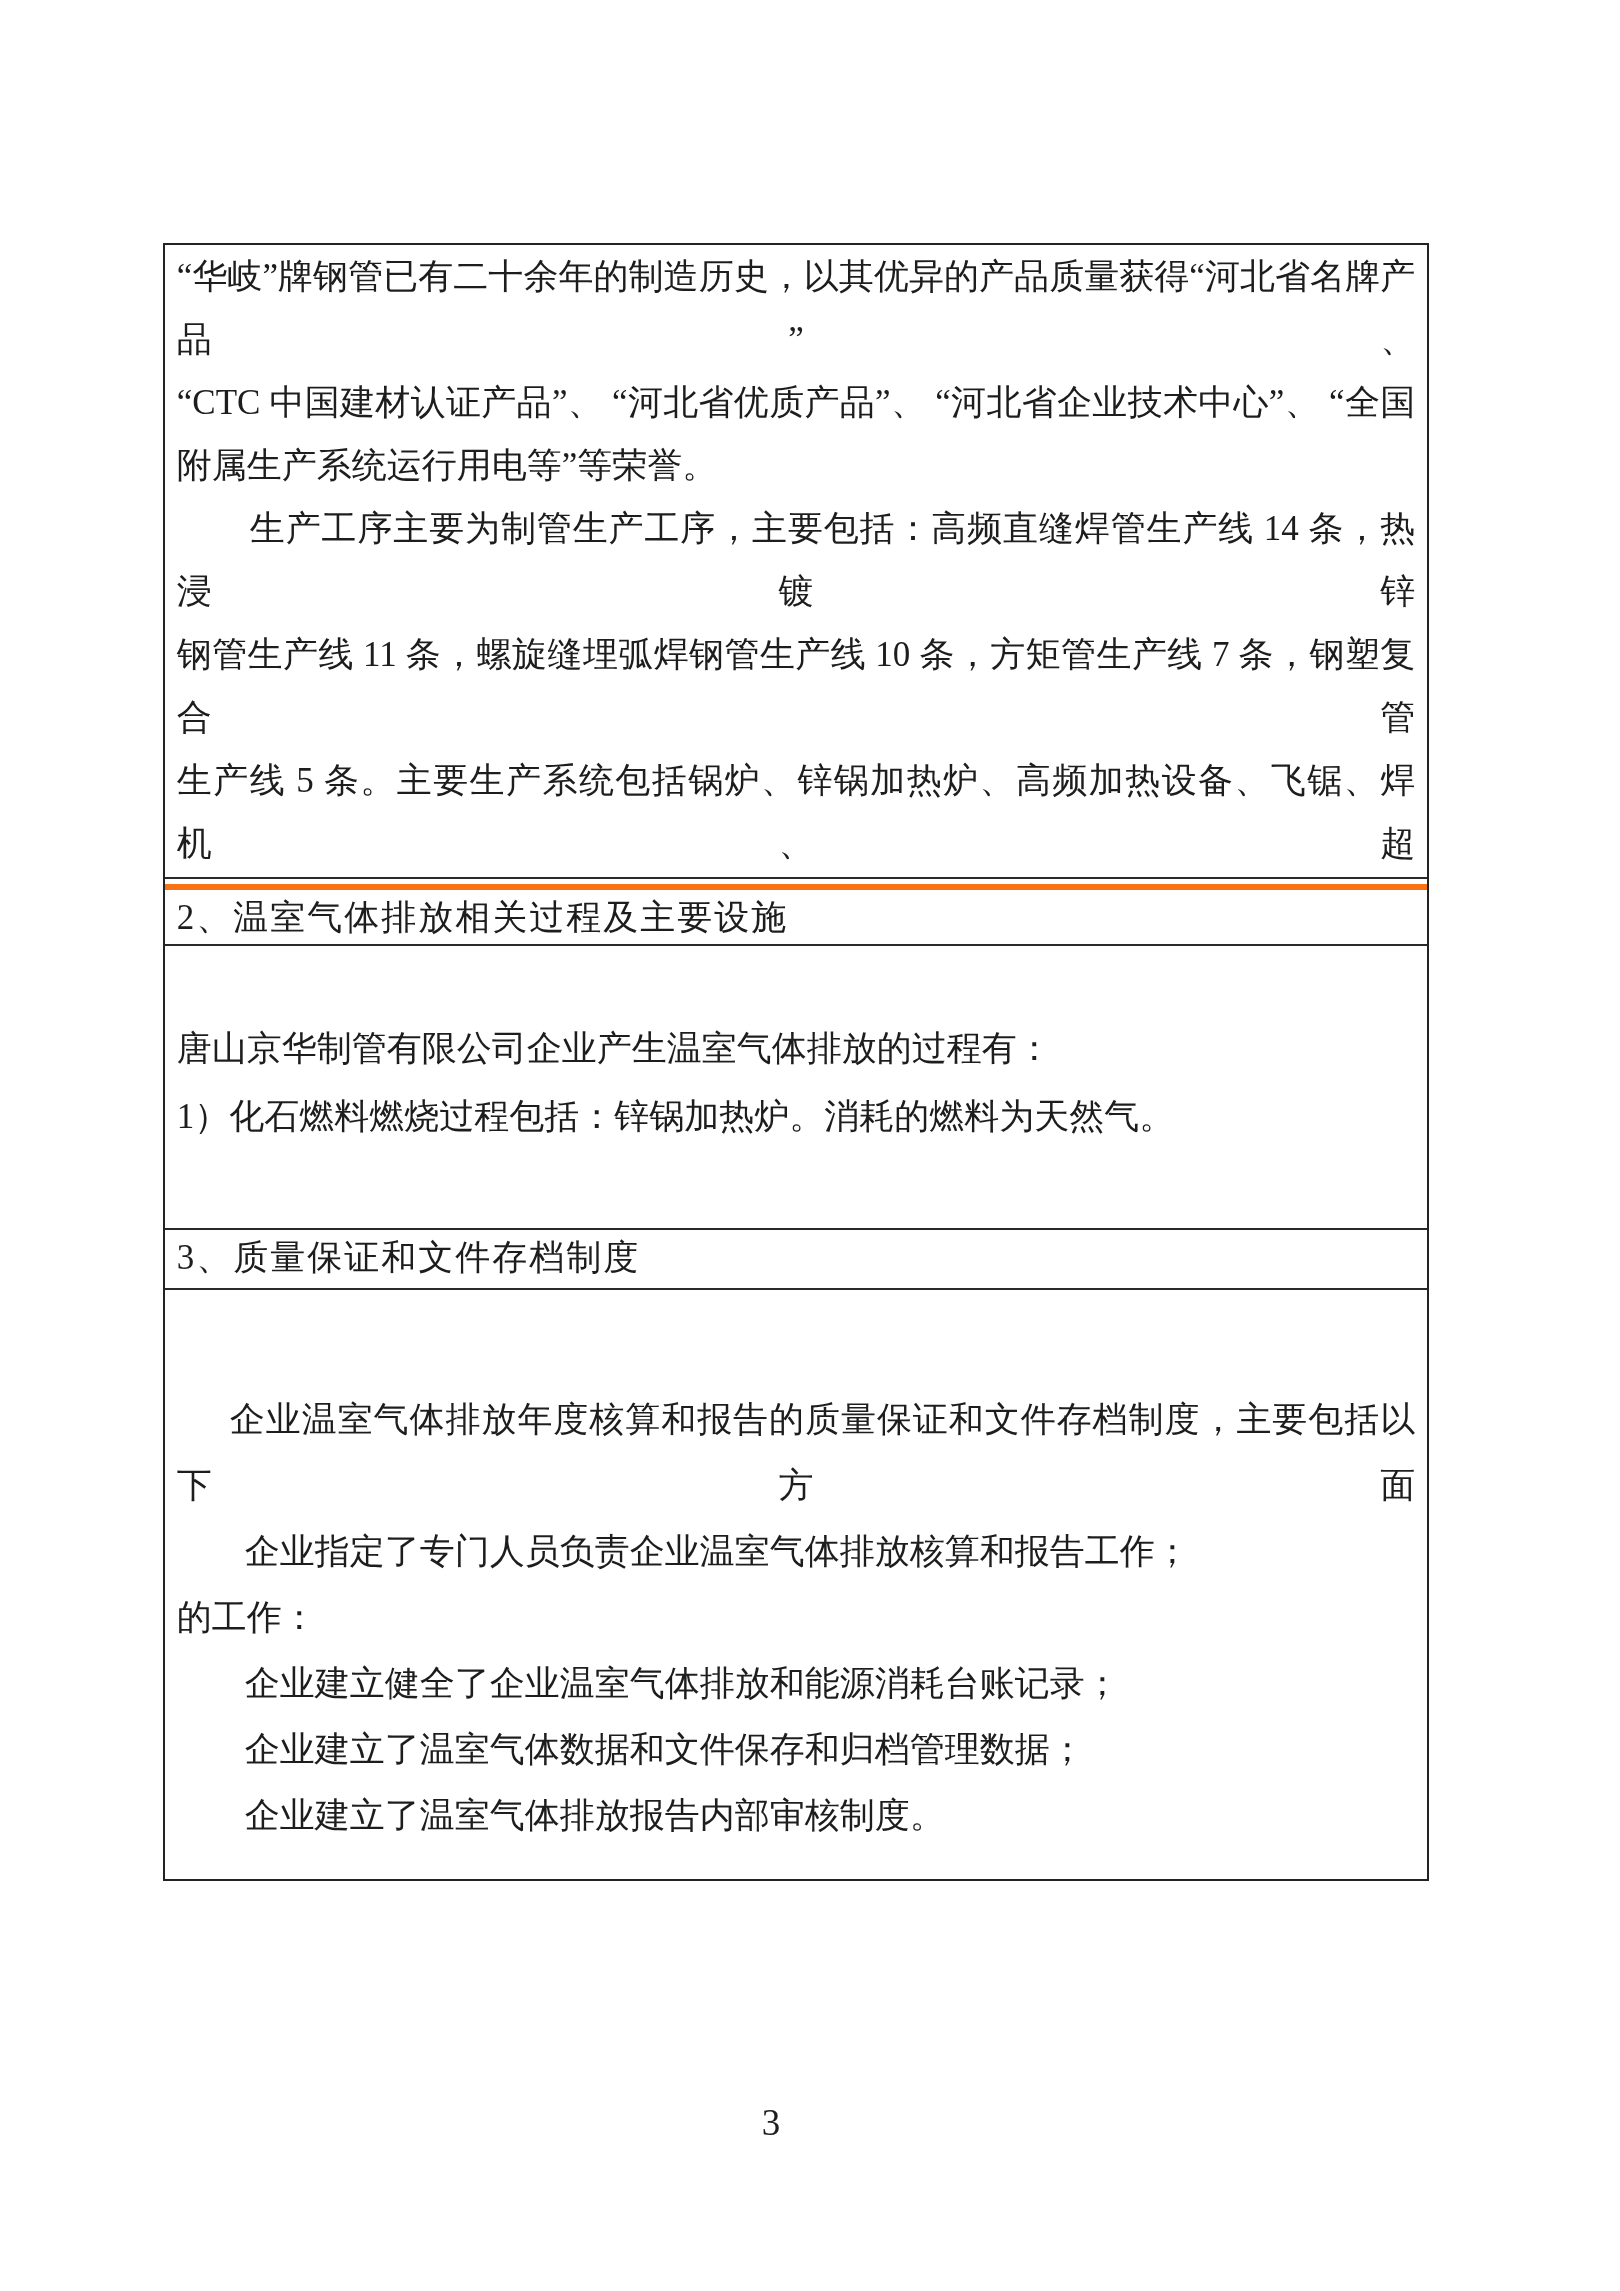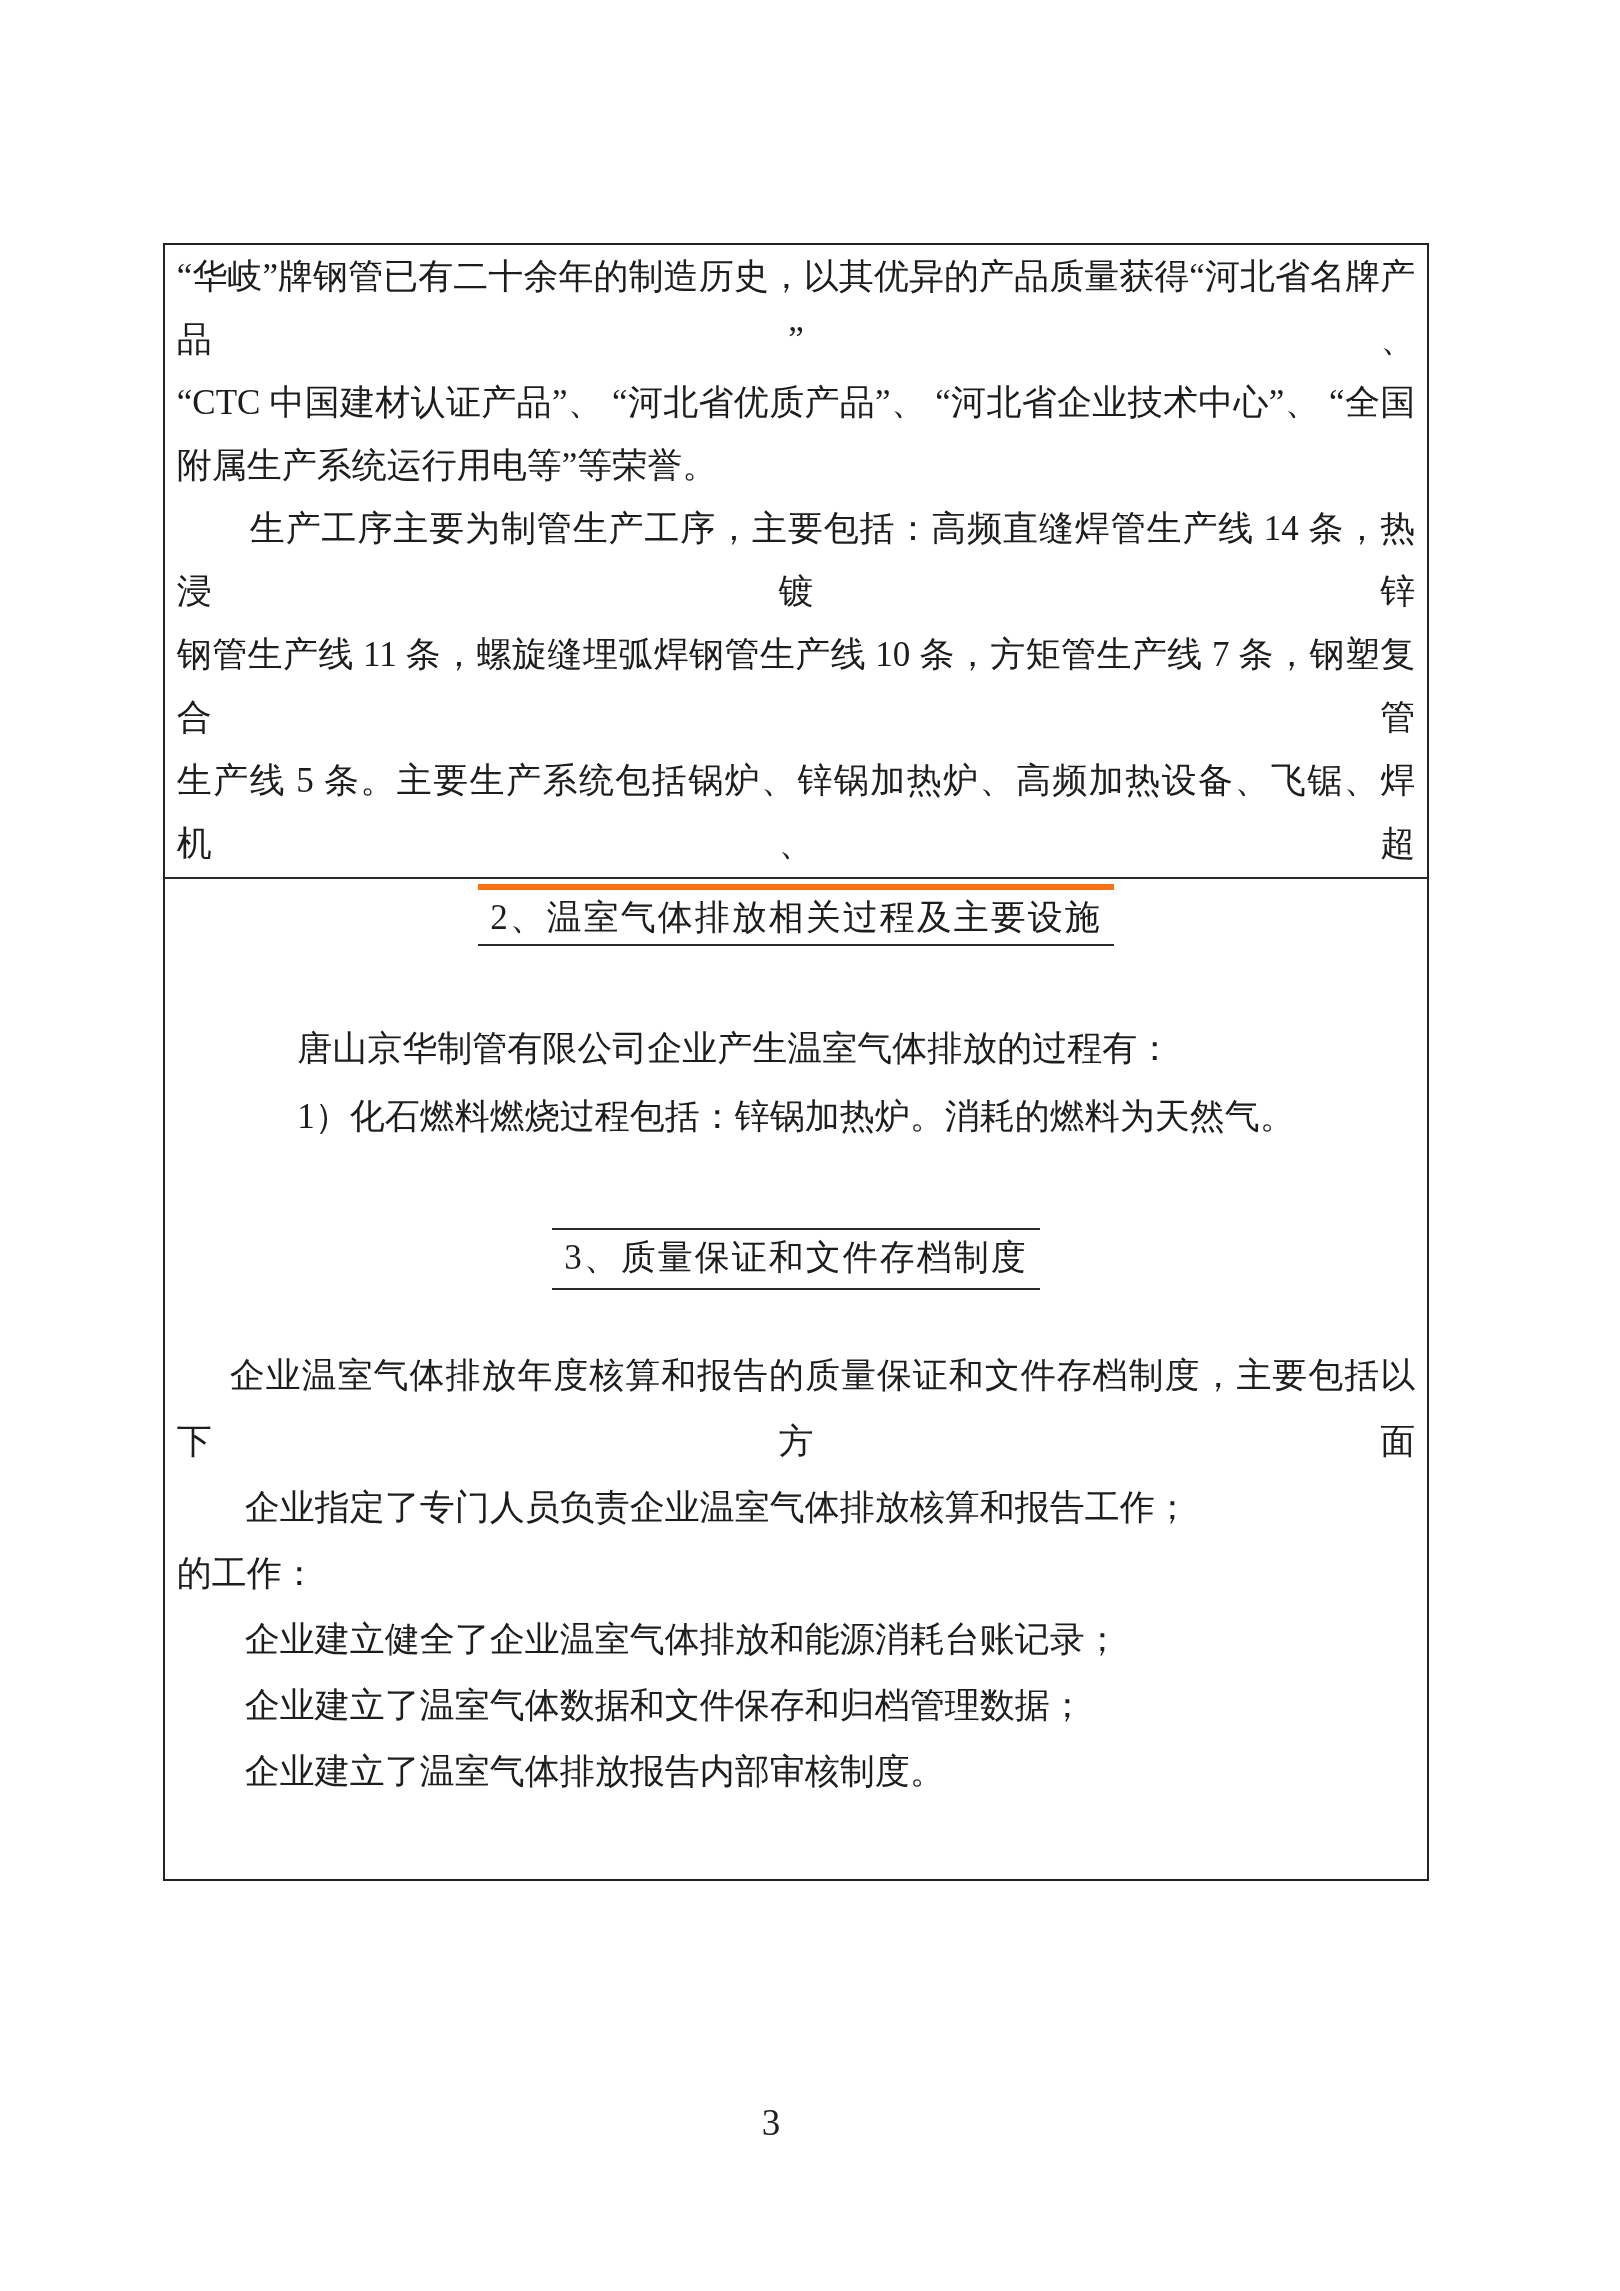--- a/index.html
+++ b/index.html
@@ -6,33 +6,33 @@
   body{
     width:1620px;height:2292px;position:relative;background:#ffffff;
     font-family:"Liberation Serif","DejaVu Serif",serif;
     color:#1d1d1d;
     -webkit-font-smoothing:antialiased;
   }
   .page{position:absolute;inset:0;background:#ffffff;}
   .report-table{
     position:absolute;left:163px;top:243px;width:1266px;height:1638px;
     border:2.9px solid #232323;box-sizing:border-box;
-    display:flex;flex-direction:column;background:#ffffff;align-items:center;
+    display:flex;flex-direction:column;background:#ffffff;
   }
   .cell{padding:0 11.8px;box-sizing:border-box;overflow:hidden;}
   .s1{height:634px;border-bottom:2px solid #2a2a2a;font-size:35px;line-height:63px;}
   .gap{height:4.9px;}
   .hdr{
     border-top:6px solid #f97316;border-bottom:2.9px solid #2a2a2a;
     height:62px;box-sizing:border-box;font-size:35px;line-height:55px;
     padding:0 11.8px;letter-spacing:2px;
   }
   .hdr3{border-top:2.9px solid #2a2a2a;}
   .s2{height:282px;font-size:35px;line-height:68px;padding-top:69px;}
-  .s3{height:511px;font-size:35px;line-height:66px;padding-top:53px;}
+  .s3{height:511px;font-size:35px;line-height:66px;padding-top:53px;margin-top:44px;}
   .line{white-space:pre;}
   .just{white-space:normal;text-align:justify;text-align-last:justify;}
   .ind74{text-indent:73px;}
   .ind54{text-indent:53px;}
   .ind69{text-indent:68px;}
   .page-number{
     position:absolute;left:727px;top:2101px;width:88px;
     font-size:37px;text-align:center;
   }
 </style>

